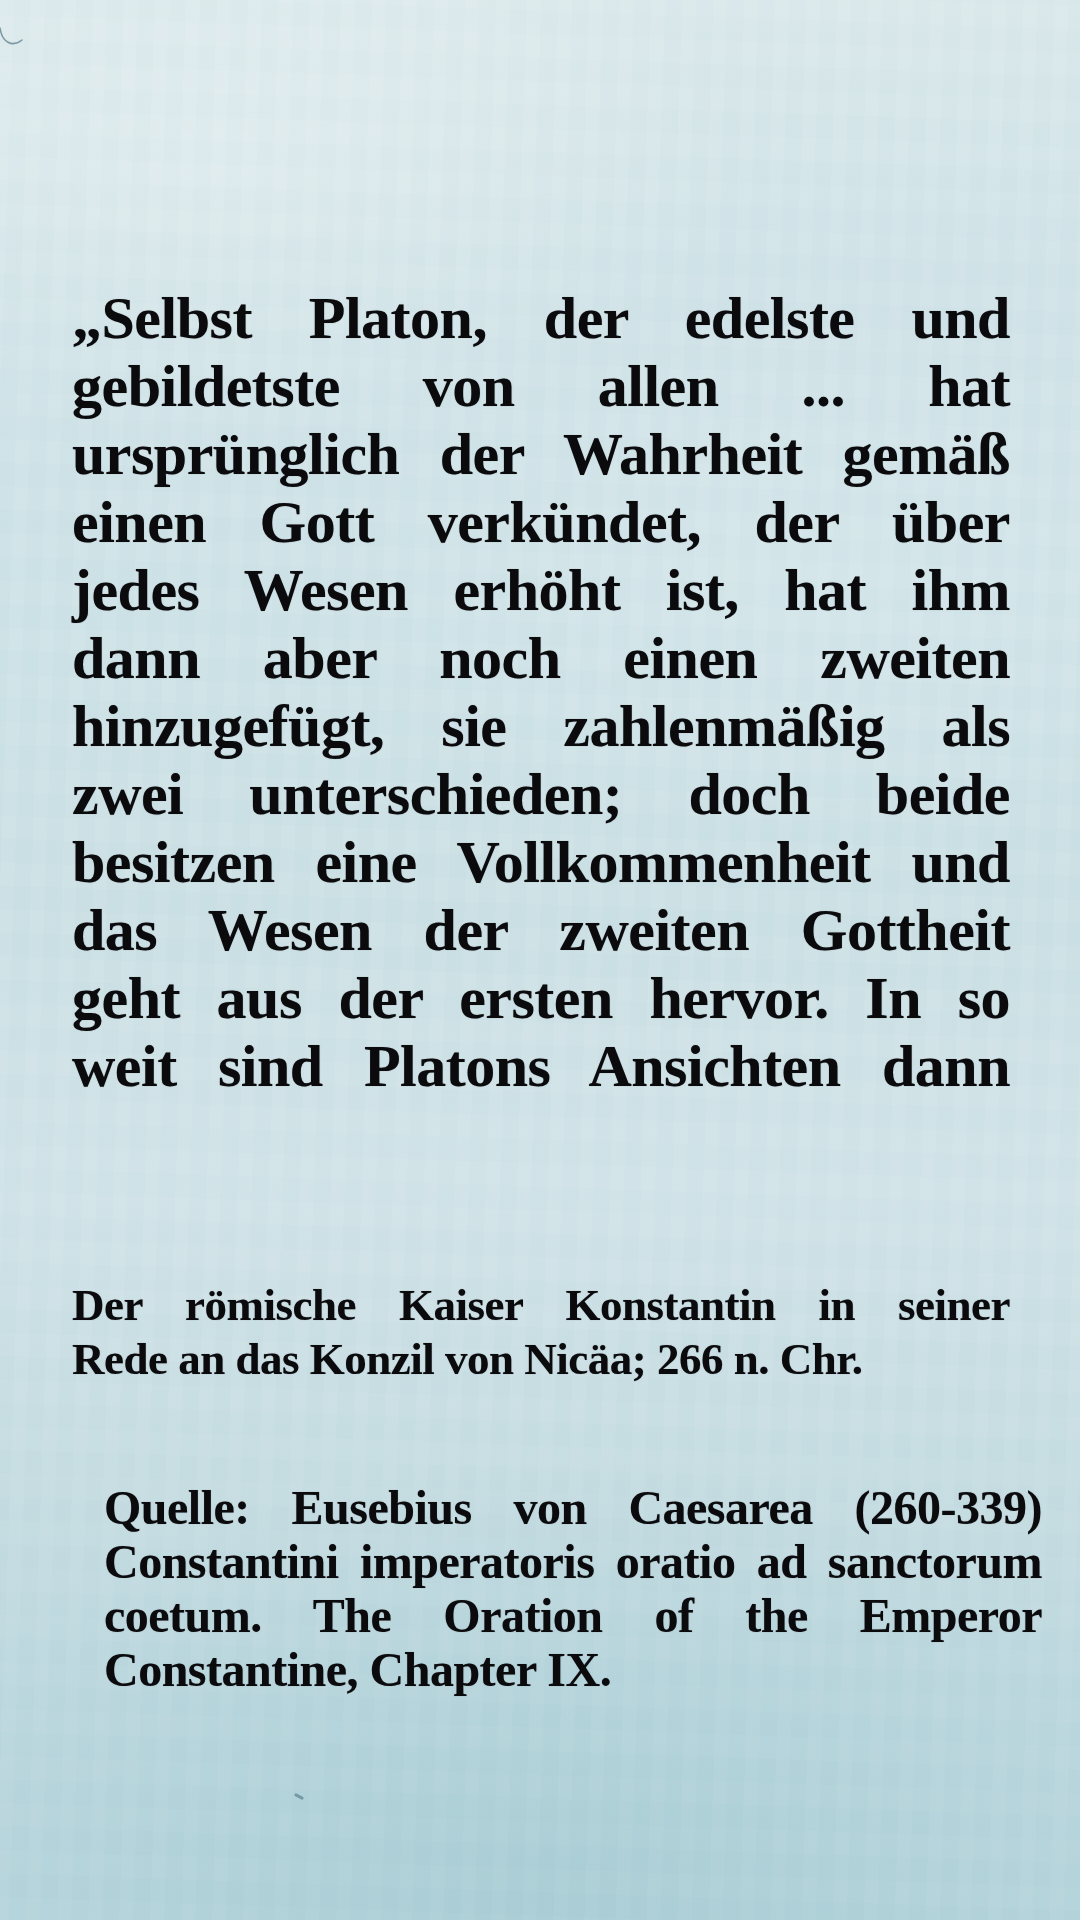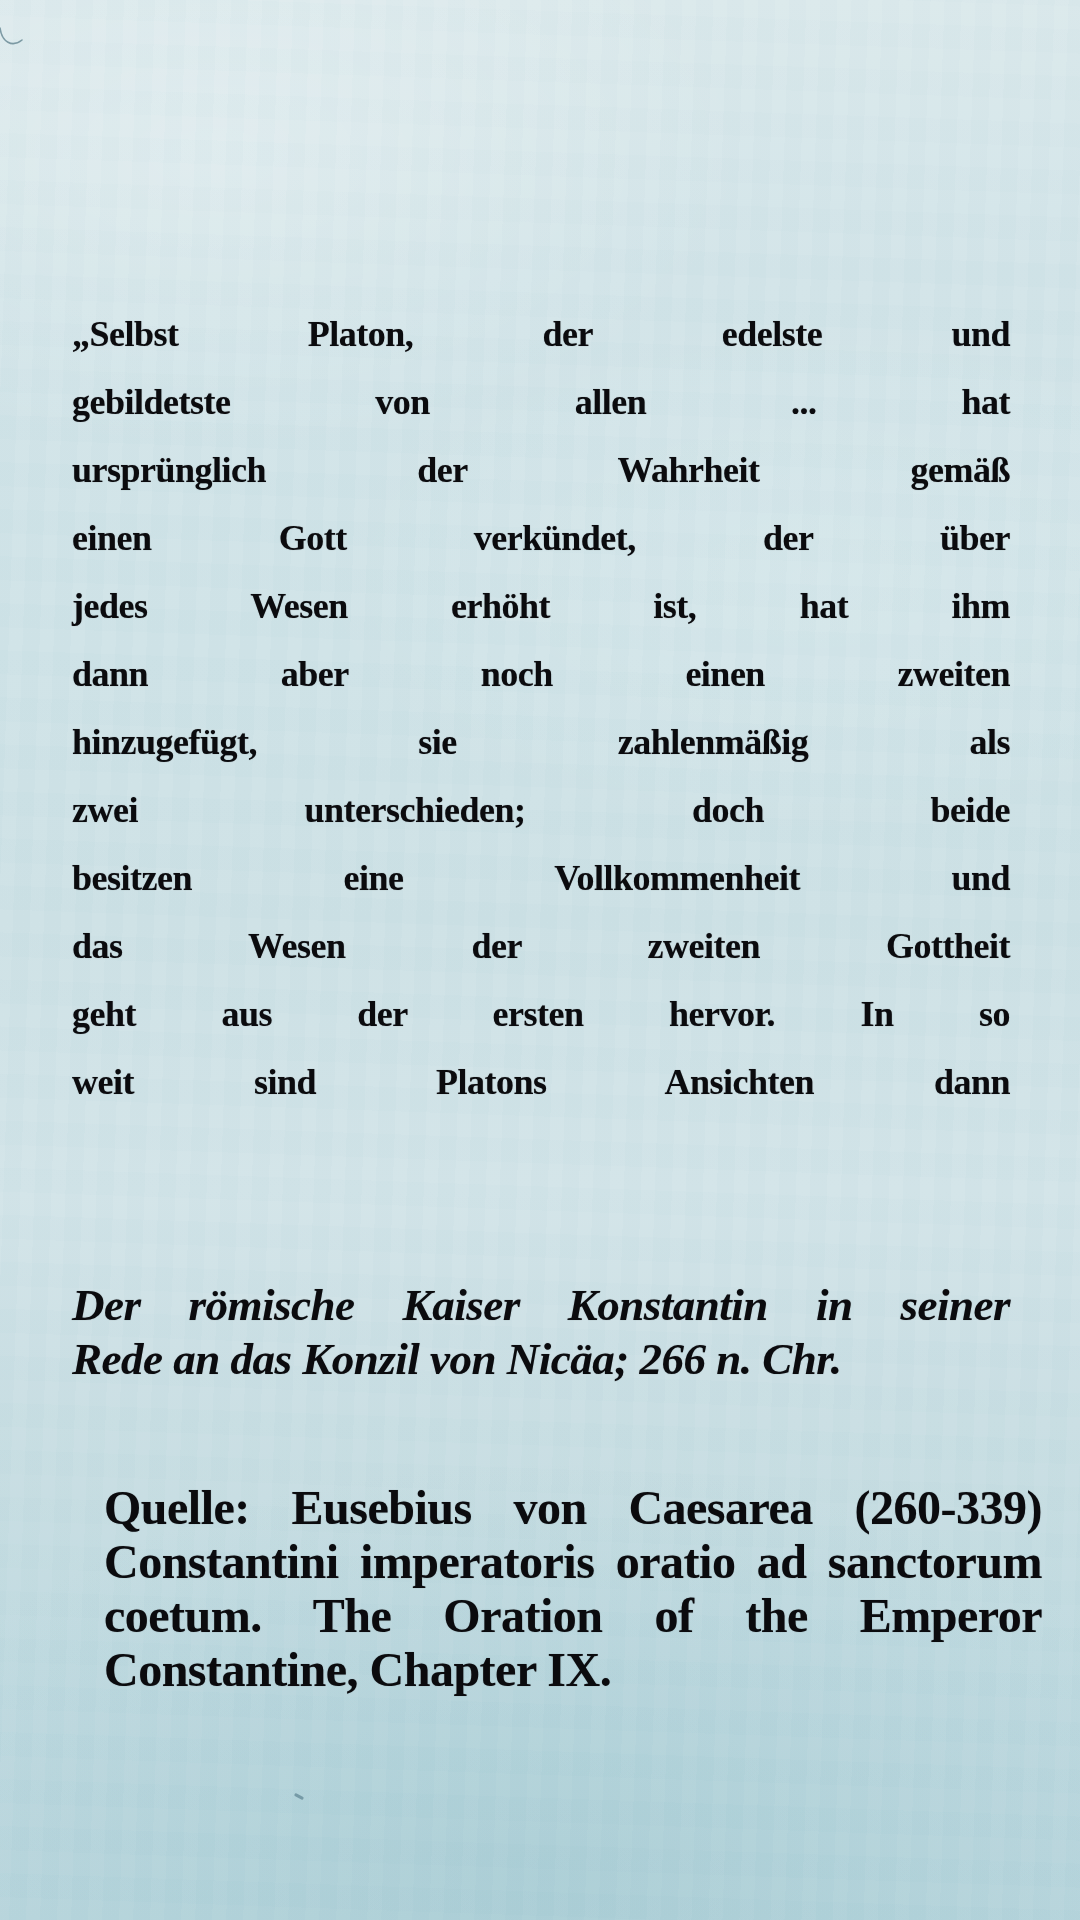--- a/index.html
+++ b/index.html
@@ -66,29 +66,28 @@
     text-shadow: 0 0 1px rgba(10,10,14,0.35);
   }
   .justified {
     text-align: justify;
     text-align-last: justify;
   }
   .lastline {
     text-align: left;
   }
   .quote {
-    top: 300px;
-    font-size: 36px;
+    top: 284px;
+    font-size: 60px;
     line-height: 68px;
   }
   .attribution {
     top: 1278px;
     font-size: 45px;
     line-height: 54px;
-    font-style: italic;
   }
   .source {
     top: 1481px;
     font-size: 48px;
     line-height: 54px;
     margin-left: 32px;
   }
 </style>
 </head>
 <body>

